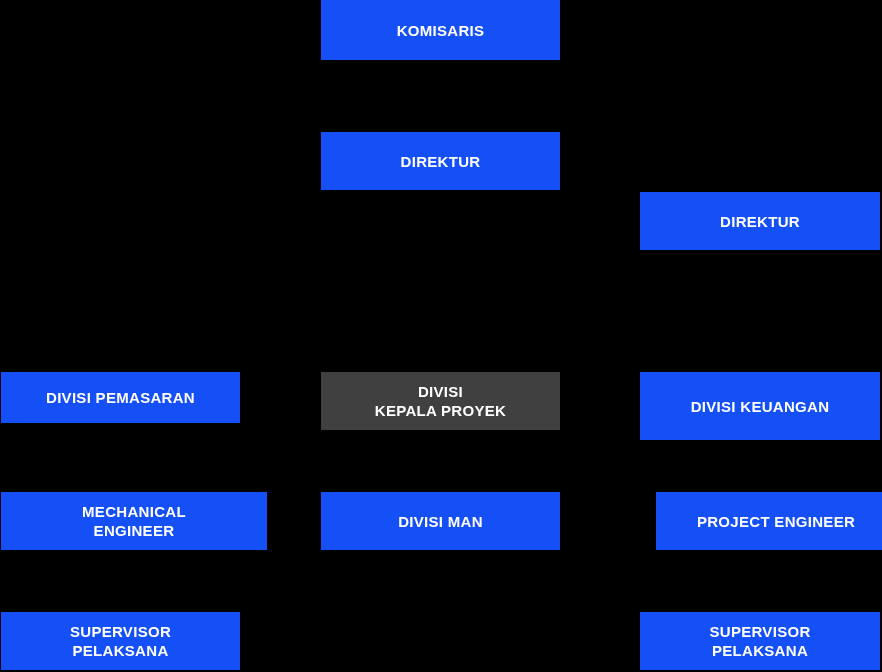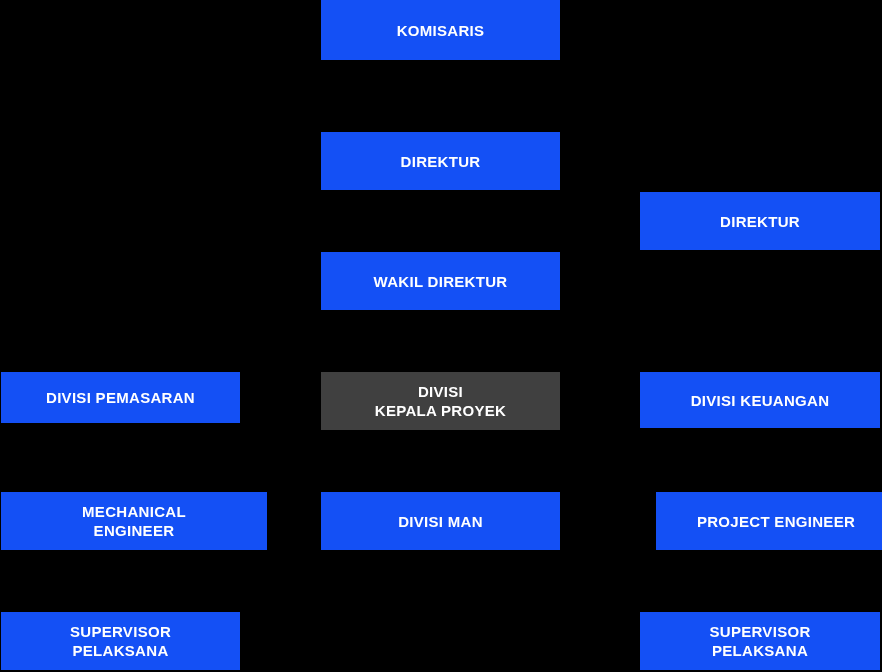--- a/index.html
+++ b/index.html
@@ -38,25 +38,24 @@
     padding: 0 4px;
   }
 </style>
 </head>
 <body>
 
 <div id="chart">
     <div class="node" style="left: 321px; top: 0px; width: 239px; height: 60px; background: rgb(20, 80, 245); color: rgb(255, 255, 255);">KOMISARIS</div>
     <div class="node" style="left: 321px; top: 132px; width: 239px; height: 58px; background: rgb(20, 80, 245); color: rgb(255, 255, 255);">DIREKTUR</div>
     <div class="node" style="left: 640px; top: 192px; width: 240px; height: 58px; background: rgb(20, 80, 245); color: rgb(255, 255, 255);">DIREKTUR</div>
-    <div class="node" style="left: 321px; top: 252px; width: 239px; height: 58px; background: rgb(20, 80, 245); color: rgb(255, 255, 255);">WAKIL DIREKTUR</div>
     <div class="node" style="left: 1px; top: 372px; width: 239px; height: 51px; background: rgb(20, 80, 245); color: rgb(255, 255, 255);">DIVISI PEMASARAN</div>
     <div class="node" style="left: 321px; top: 372px; width: 239px; height: 58px; background: #404040; color: rgb(255, 255, 255);">DIVISI
 KEPALA PROYEK</div>
-    <div class="node" style="left: 640px; top: 372px; width: 240px; height: 56px; background: rgb(20, 80, 245); color: rgb(255, 255, 255);">DIVISI KEUANGAN</div>
+    <div class="node" style="left: 640px; top: 372px; width: 240px; height: 68px; background: rgb(20, 80, 245); color: rgb(255, 255, 255);">DIVISI KEUANGAN</div>
     <div class="node" style="left: 1px; top: 492px; width: 266px; height: 58px; background: rgb(20, 80, 245); color: rgb(255, 255, 255);">MECHANICAL
 ENGINEER</div>
     <div class="node" style="left: 321px; top: 492px; width: 239px; height: 58px; background: rgb(20, 80, 245); color: rgb(255, 255, 255);">DIVISI MAN</div>
     <div class="node" style="left: 640px; top: 492px; width: 240px; height: 58px; background: rgb(20, 80, 245); color: rgb(255, 255, 255); margin-left: 16px;">PROJECT ENGINEER</div>
     <div class="node" style="left: 1px; top: 612px; width: 239px; height: 58px; background: rgb(20, 80, 245); color: rgb(255, 255, 255);">SUPERVISOR
 PELAKSANA</div>
     <div class="node" style="left: 640px; top: 612px; width: 240px; height: 58px; background: rgb(20, 80, 245); color: rgb(255, 255, 255);">SUPERVISOR
 PELAKSANA</div>
   </div>
 

